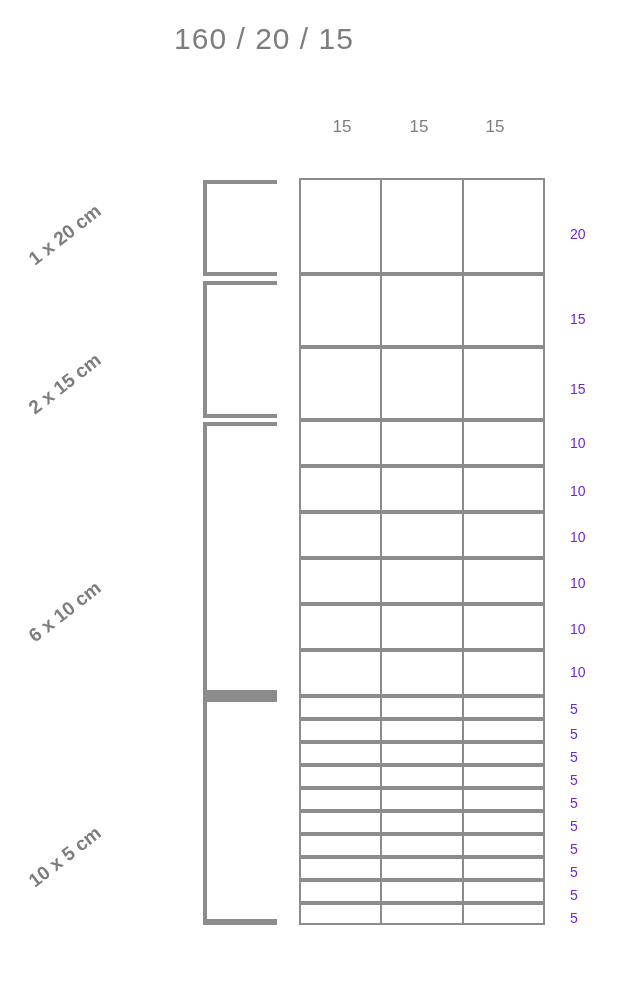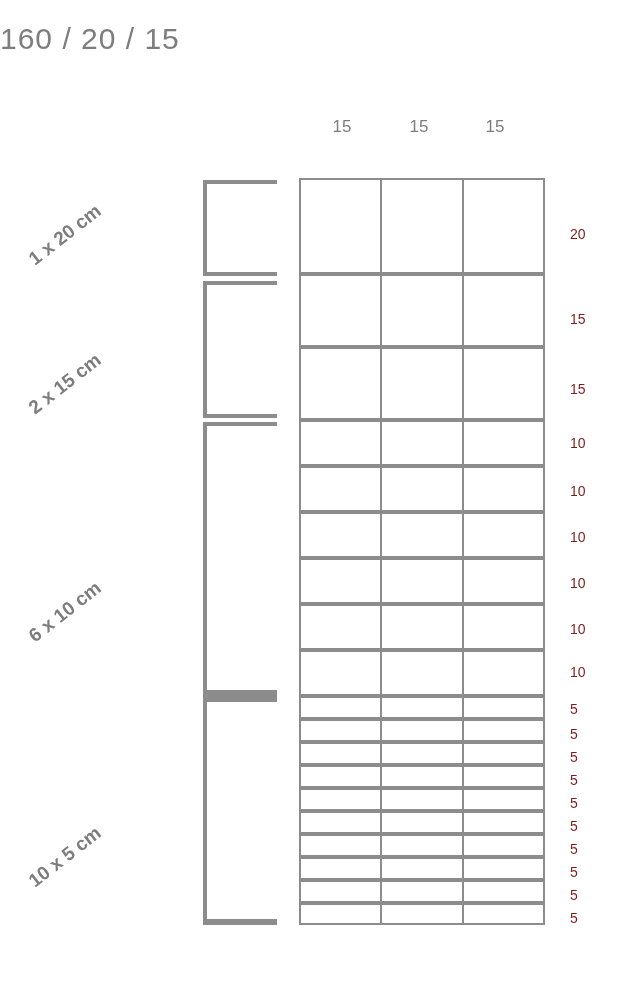--- a/index.html
+++ b/index.html
@@ -22,20 +22,21 @@
     top: 0;
     width: 631px;
     height: 1000px;
   }
 
   .title {
     position: absolute;
     left: 0;
     top: 22px;
     width: 528px;
+    text-align: center;
     font-size: 30px;
     letter-spacing: 1px;
     color: #7d7d7d;
   }
 
   
   .col-head {
     position: absolute;
     top: 117px;
     width: 60px;
@@ -47,21 +48,21 @@
   .col-head.c1 { left: 389px; }
   .col-head.c2 { left: 465px; }
 
   
   .row-label {
     position: absolute;
     left: 570px;
     width: 40px;
     text-align: left;
     font-size: 14px;
-    color: #7f1d1d;
+    color: #6d28d9;
     transform: translateY(-50%);
   }
 
   
   .group-label {
     position: absolute;
     font-size: 19px;
     font-weight: bold;
     color: #7d7d7d;
     white-space: nowrap;

